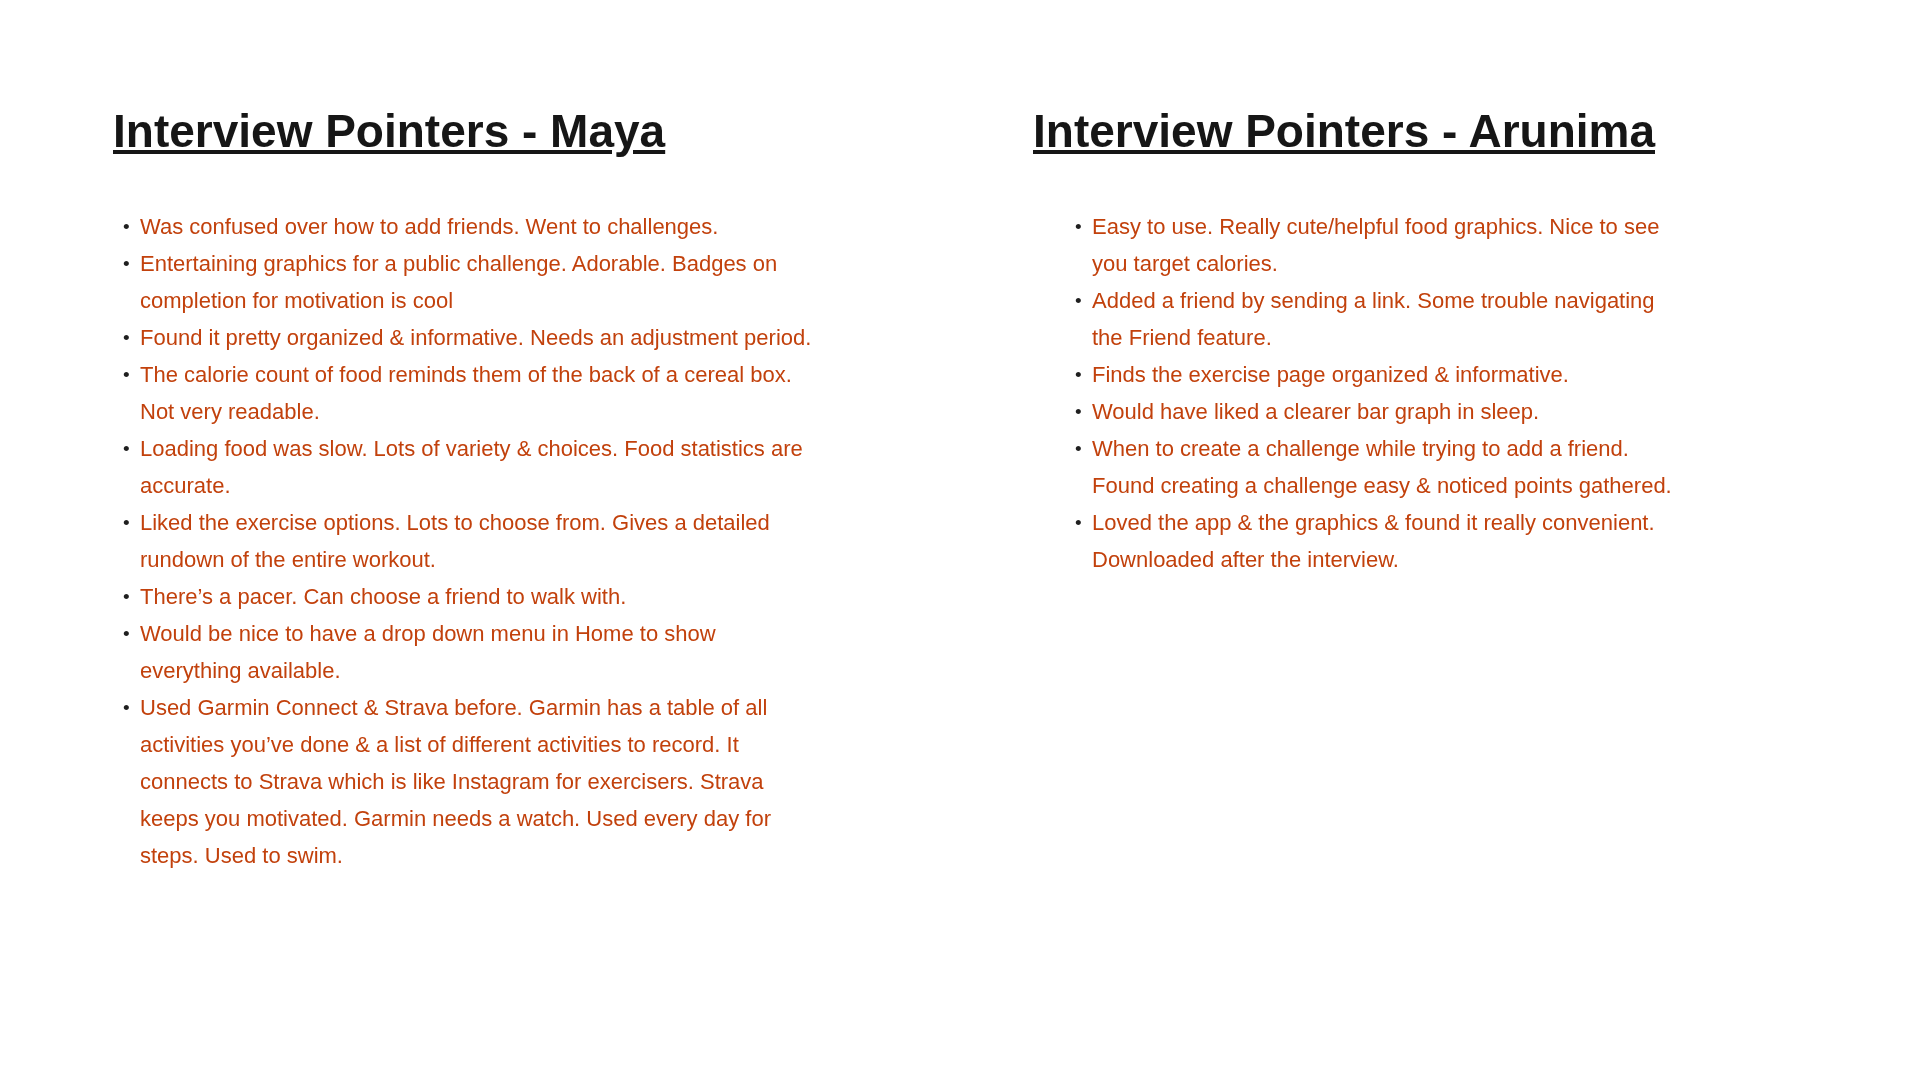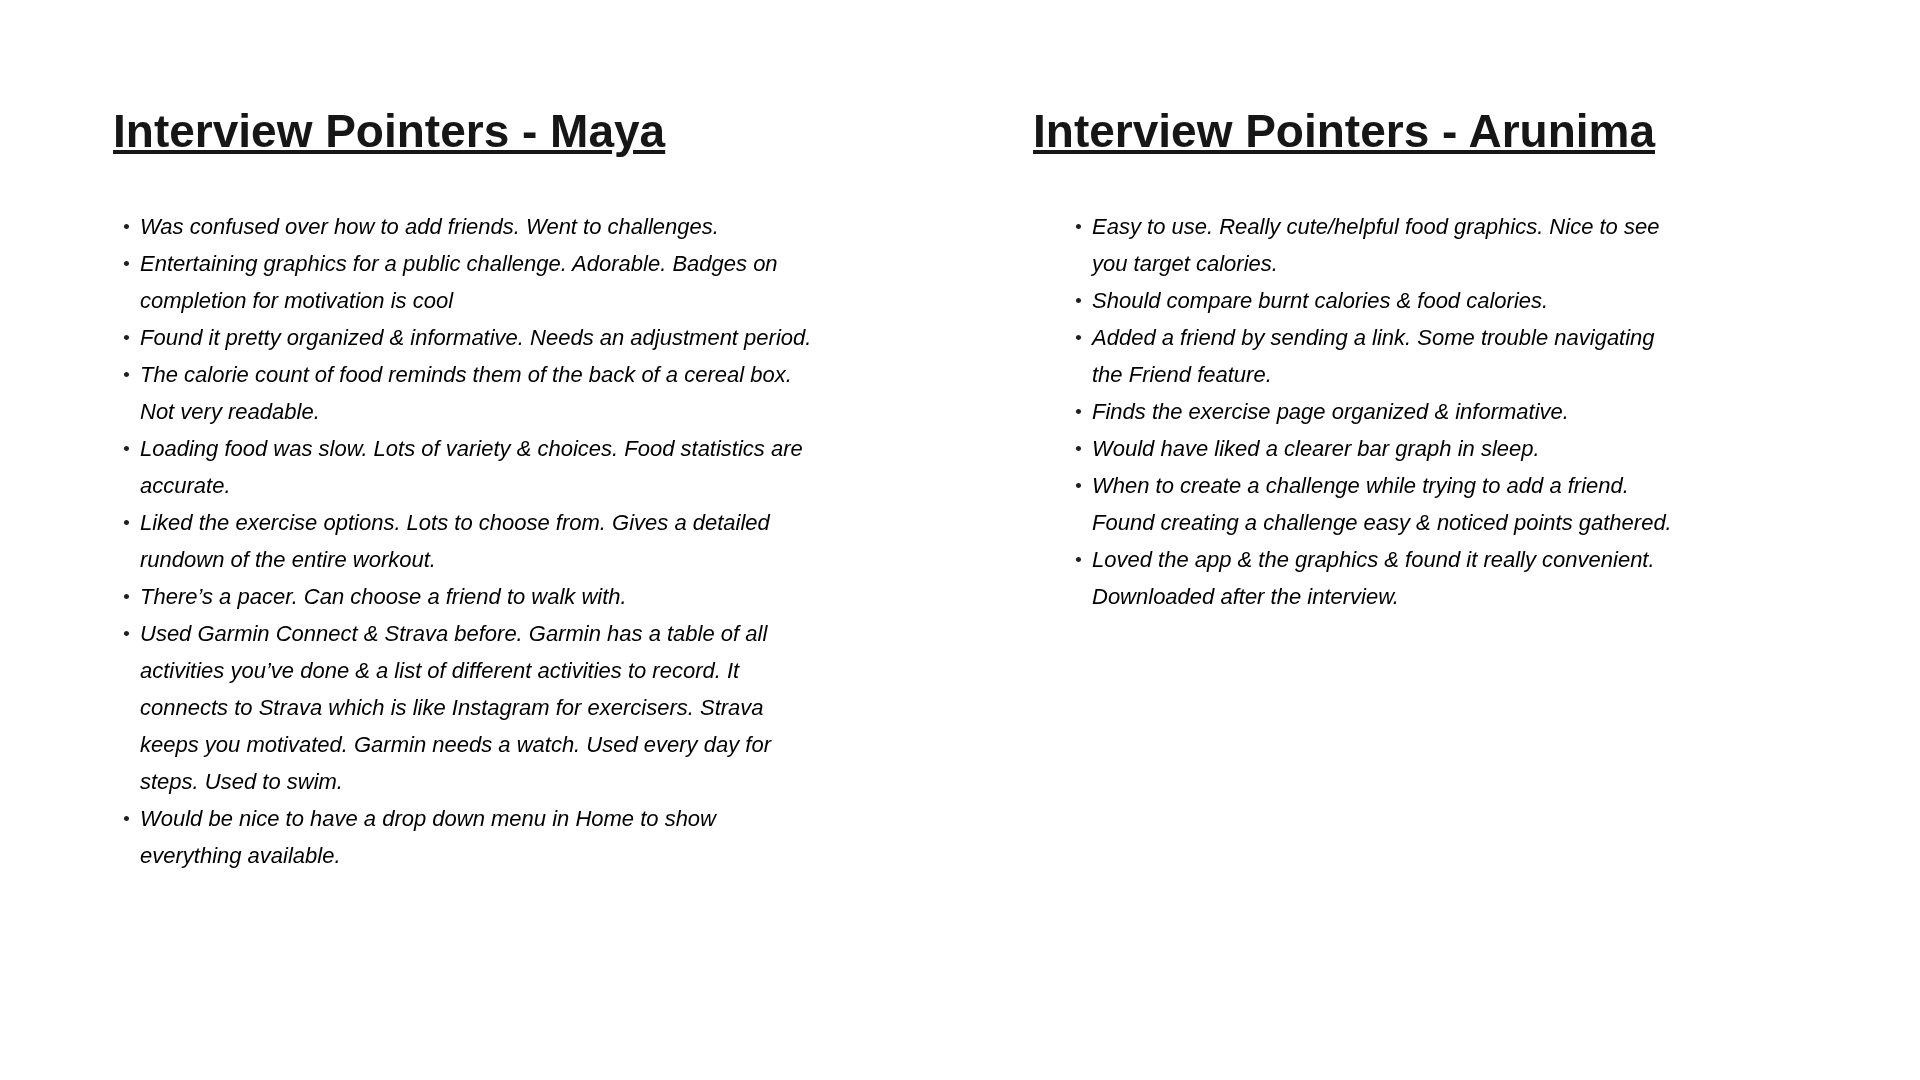--- a/index.html
+++ b/index.html
@@ -33,22 +33,21 @@
     color: #161616;
     white-space: nowrap;
     text-decoration: underline;
   }
   ul.bullets {
     list-style: none;
     margin: 50px 0 0 0;
     padding: 0;
     font-size: 22px;
     line-height: 37px;
-    color: #000000;
-    font-style: italic;
+    color: #c2410c;
   }
   .col-maya    ul.bullets { margin-left: 10px; }
   .col-arunima ul.bullets { margin-left: 42px; }
   ul.bullets li {
     position: relative;
     padding-left: 17px;
     white-space: pre-line; 
   }
   ul.bullets li::before {
     content: "\2022";
@@ -72,36 +71,35 @@
       <li>Entertaining graphics for a public challenge. Adorable. Badges on
 completion for motivation is cool</li>
       <li>Found it pretty organized &amp; informative. Needs an adjustment period.</li>
       <li>The calorie count of food reminds them of the back of a cereal box.
 Not very readable.</li>
       <li>Loading food was slow. Lots of variety &amp; choices. Food statistics are
 accurate.</li>
       <li>Liked the exercise options. Lots to choose from. Gives a detailed
 rundown of the entire workout.</li>
       <li>There’s a pacer. Can choose a friend to walk with.</li>
+      <li>Would be nice to have a drop down menu in Home to show
+everything available.</li>
       <li>Used Garmin Connect &amp; Strava before. Garmin has a table of all
 activities you’ve done &amp; a list of different activities to record. It
 connects to Strava which is like Instagram for exercisers. Strava
 keeps you motivated. Garmin needs a watch. Used every day for
 steps. Used to swim.</li>
-      <li>Would be nice to have a drop down menu in Home to show
-everything available.</li>
     </ul>
   </section>
 
   <section class="col col-arunima">
     <h1 class="col-title">Interview Pointers - Arunima</h1>
     <ul class="bullets">
       <li>Easy to use. Really cute/helpful food graphics. Nice to see
 you target calories.</li>
-      <li>Should compare burnt calories &amp; food calories.</li>
       <li>Added a friend by sending a link. Some trouble navigating
 the Friend feature.</li>
       <li>Finds the exercise page organized &amp; informative.</li>
       <li>Would have liked a clearer bar graph in sleep.</li>
       <li>When to create a challenge while trying to add a friend.
 Found creating a challenge easy &amp; noticed points gathered.</li>
       <li>Loved the app &amp; the graphics &amp; found it really convenient.
 Downloaded after the interview.</li>
     </ul>
   </section>

